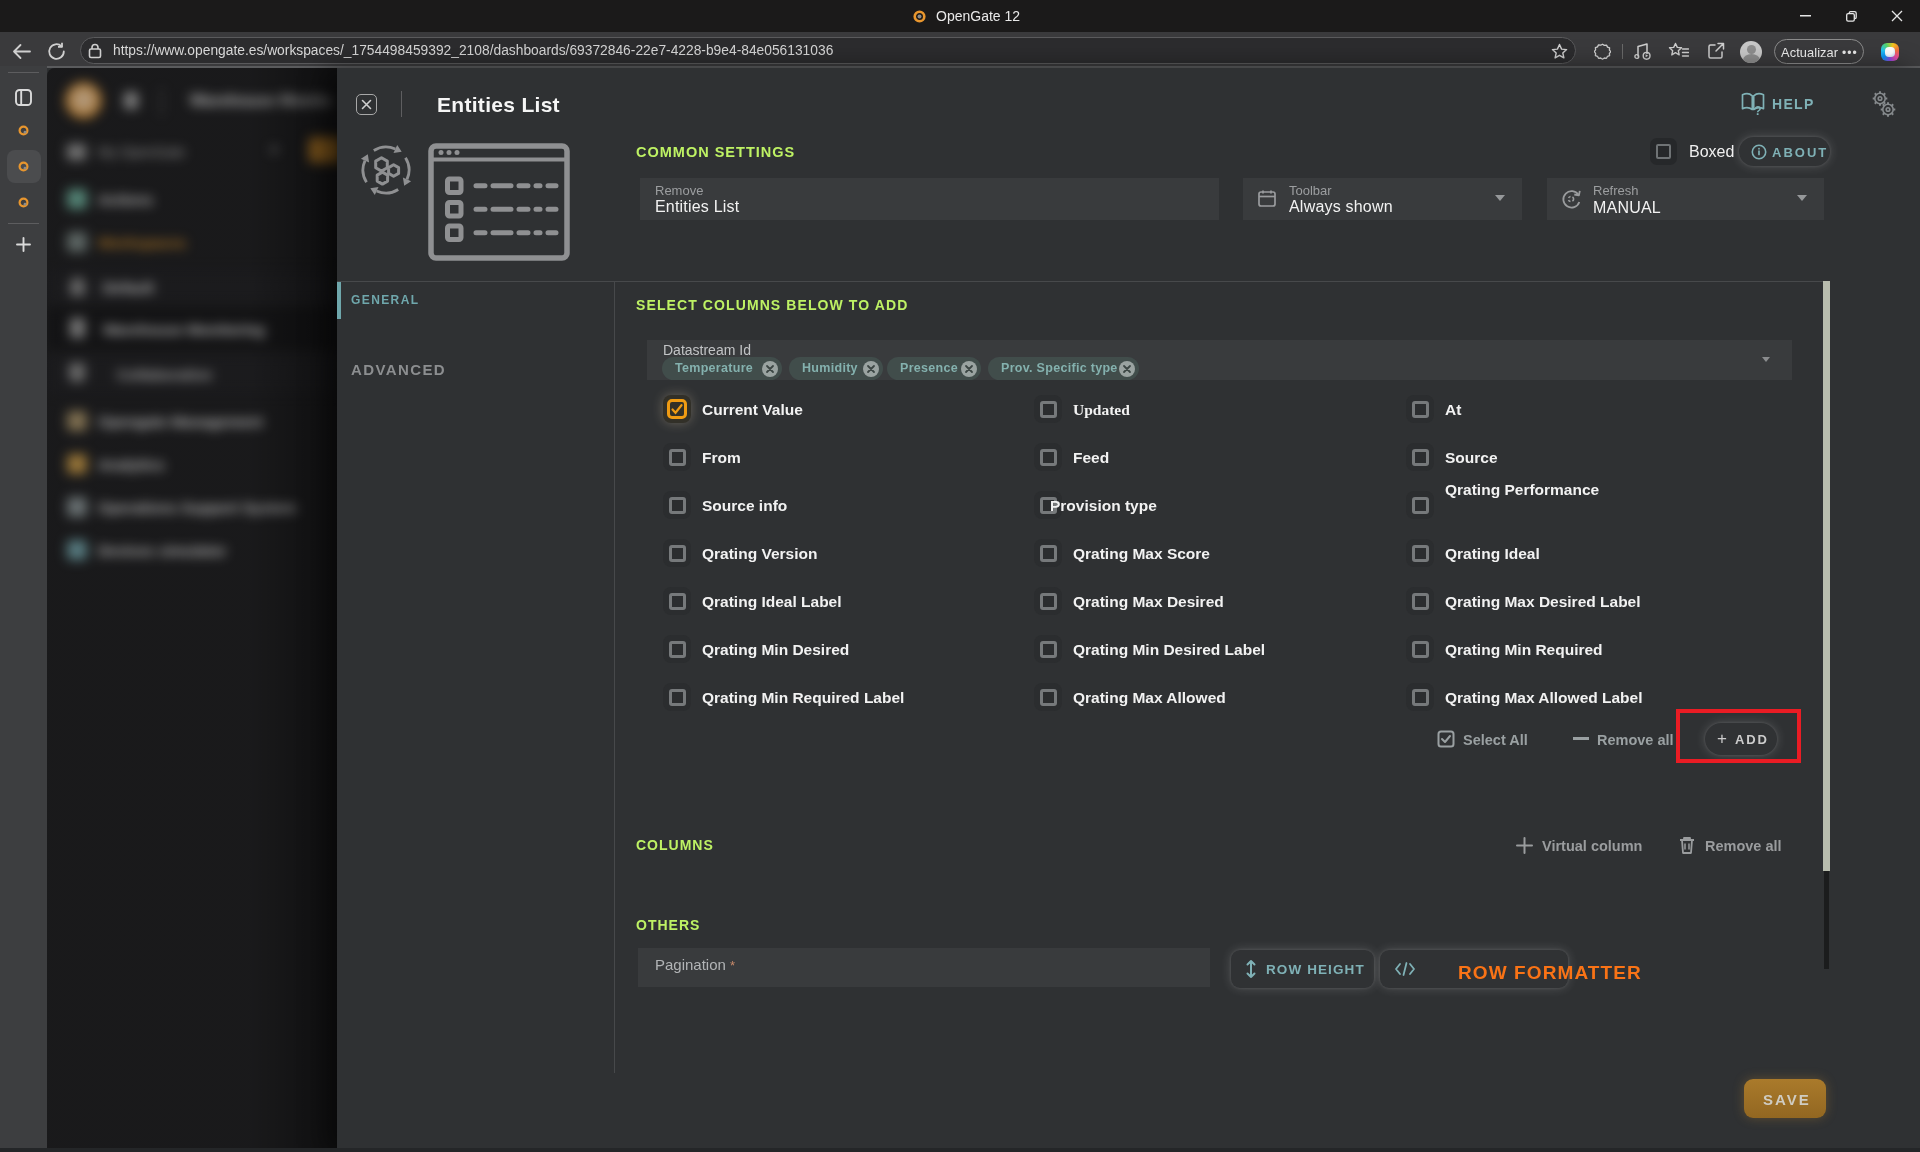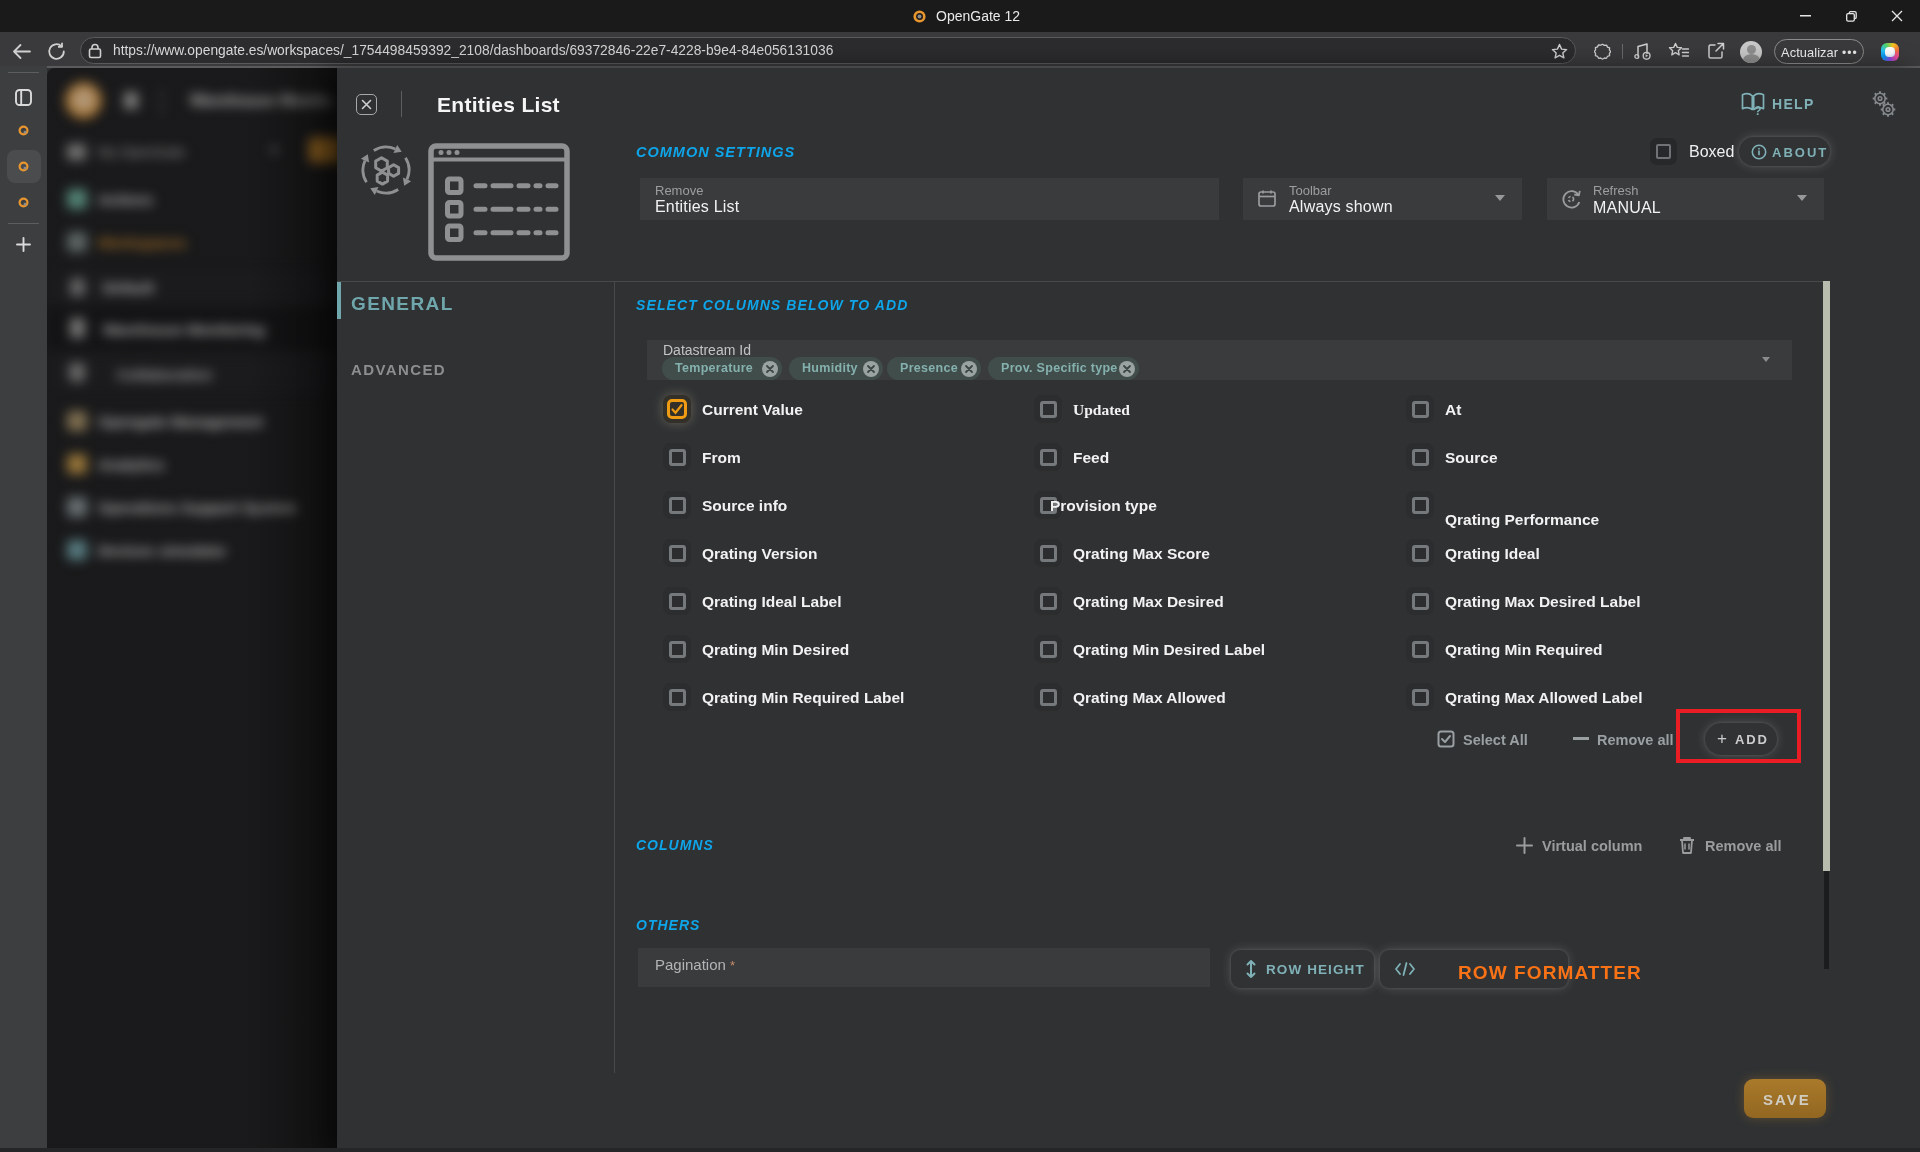--- a/index.html
+++ b/index.html
@@ -31,21 +31,21 @@
   background:linear-gradient(to right, rgba(0,0,0,0.25) 0%, rgba(0,0,0,0.25) 70%, rgba(0,0,0,0.55) 100%); }
 .sbtxt { position:absolute; color:#e8e8e8; font-size:15px; font-weight:600; white-space:nowrap; }
 .sbicon { position:absolute; width:20px; height:20px; border-radius:4px; }
 
 
 #dialog { position:absolute; left:337px; top:68px; width:1583px; height:1084px; background:#2f3133;
   box-shadow:-12px 0 24px rgba(0,0,0,0.45); }
 .fld { position:absolute; background:#393b3d; }
 .fldlabel { color:#9c9ea0; font-size:13px; }
 .fldvalue { color:#f2f2f2; font-size:16px; letter-spacing:0.2px; }
-.sechead { position:absolute; color:#0ea5e9; font-size:14.5px; font-weight:bold; letter-spacing:1.0px; white-space:nowrap;font-style:italic;}
+.sechead { position:absolute; color:#bef264; font-size:14.5px; font-weight:bold; letter-spacing:1.0px; white-space:nowrap;}
 .caret { position:absolute; width:0; height:0; border-left:5.5px solid transparent; border-right:5.5px solid transparent; border-top:6.5px solid #96989a; }
 
 
 .cbtile { position:absolute; width:28px; height:28px; background:#2b2d2f; border-radius:8px; }
 .cbin { position:absolute; left:5.5px; top:5.5px; width:17px; height:17px; border:3px solid #76797b; border-radius:3px; }
 .cblabel { position:absolute; color:#f2f2f2; font-size:15.5px; font-weight:bold; white-space:nowrap; }
 
 .chip { position:absolute; height:23px; background:#414d4b; border-radius:12px; color:#84b1ae;
   font-size:12.5px; font-weight:bold; letter-spacing:0.3px; line-height:23px; padding-left:13px; }
 .chipx { position:absolute; top:3.5px; width:16px; height:16px; background:#9aa3a1; border-radius:50%; }
@@ -285,21 +285,21 @@
     <circle cx="11" cy="11" r="2.6" fill="none" stroke="#9a9c9e" stroke-width="1.6" stroke-dasharray="2.5 2"></circle>
   </svg>
   <div class="fldlabel" style="position:absolute; left:46px; top:5px;">Refresh</div>
   <div class="fldvalue" style="position:absolute; left:46px; top:21px; font-size:16px;">MANUAL</div>
   <div class="caret" style="left:250px; top:17px;"></div>
 </div>
 
 <div class="abs" style="left:337px; top:281px; width:1493px; height:1px; background:#47494b;"></div>
 <div class="abs" style="left:614px; top:281px; width:1px; height:792px; background:#47494b;"></div>
 <div class="abs" style="left:337px; top:282px; width:4px; height:37px; background:#6fa7ac;"></div>
-<div class="abs" style="left:351px; top:293px; font-size:19px; font-weight:bold; letter-spacing:1.4px; color:#6fa7ac;">GENERAL</div>
+<div class="abs" style="left:351px; top:293px; font-size:12px; font-weight:bold; letter-spacing:1.4px; color:#6fa7ac;">GENERAL</div>
 <div class="abs" style="left:351px; top:331px; font-size:15px; font-weight:bold; letter-spacing:1.4px; color:#8c8e90;margin-top:30px;">ADVANCED</div>
 
 <div class="sechead" style="left:636px; top:297px; font-size:14px; letter-spacing:1.1px;">SELECT COLUMNS BELOW TO ADD</div>
 
 <div class="fld" style="left:647px; top:340px; width:1145px; height:40px;"></div>
 <div class="abs" style="left:663px; top:342px; font-size:14px; color:#c2c4c6;">Datastream Id</div>
 <div class="caret" style="left:1762px; top:357px; border-left-width:4.5px; border-right-width:4.5px; border-top-width:5.5px; border-top-color:#8a8c8e;"></div>
 
 <div class="chip" style="left:662px; top:357px; width:120px;">Temperature
   <div class="chipx" style="right:4px;"><svg width="16" height="16" viewBox="0 0 16 16">
@@ -349,21 +349,21 @@
     <div class="cbin"></div>
   </div>
 <div class="cblabel" style="left:702px; top:497px;">Source info</div>
 <div class="cbtile" style="left:1034px; top:491px;">
     <div class="cbin"></div>
   </div>
 <div class="cblabel" style="left:1050px; top:497px;">Provision type</div>
 <div class="cbtile" style="left:1406px; top:491px;">
     <div class="cbin"></div>
   </div>
-<div class="cblabel" style="left:1445px; top:511px;">Qrating Performance</div>
+<div class="cblabel" style="left:1445px; top:481px;">Qrating Performance</div>
 <div class="cbtile" style="left:663px; top:539px;">
     <div class="cbin"></div>
   </div>
 <div class="cblabel" style="left:702px; top:545px;">Qrating Version</div>
 <div class="cbtile" style="left:1034px; top:539px;">
     <div class="cbin"></div>
   </div>
 <div class="cblabel" style="left:1073px; top:545px;">Qrating Max Score</div>
 <div class="cbtile" style="left:1406px; top:539px;">
     <div class="cbin"></div>

